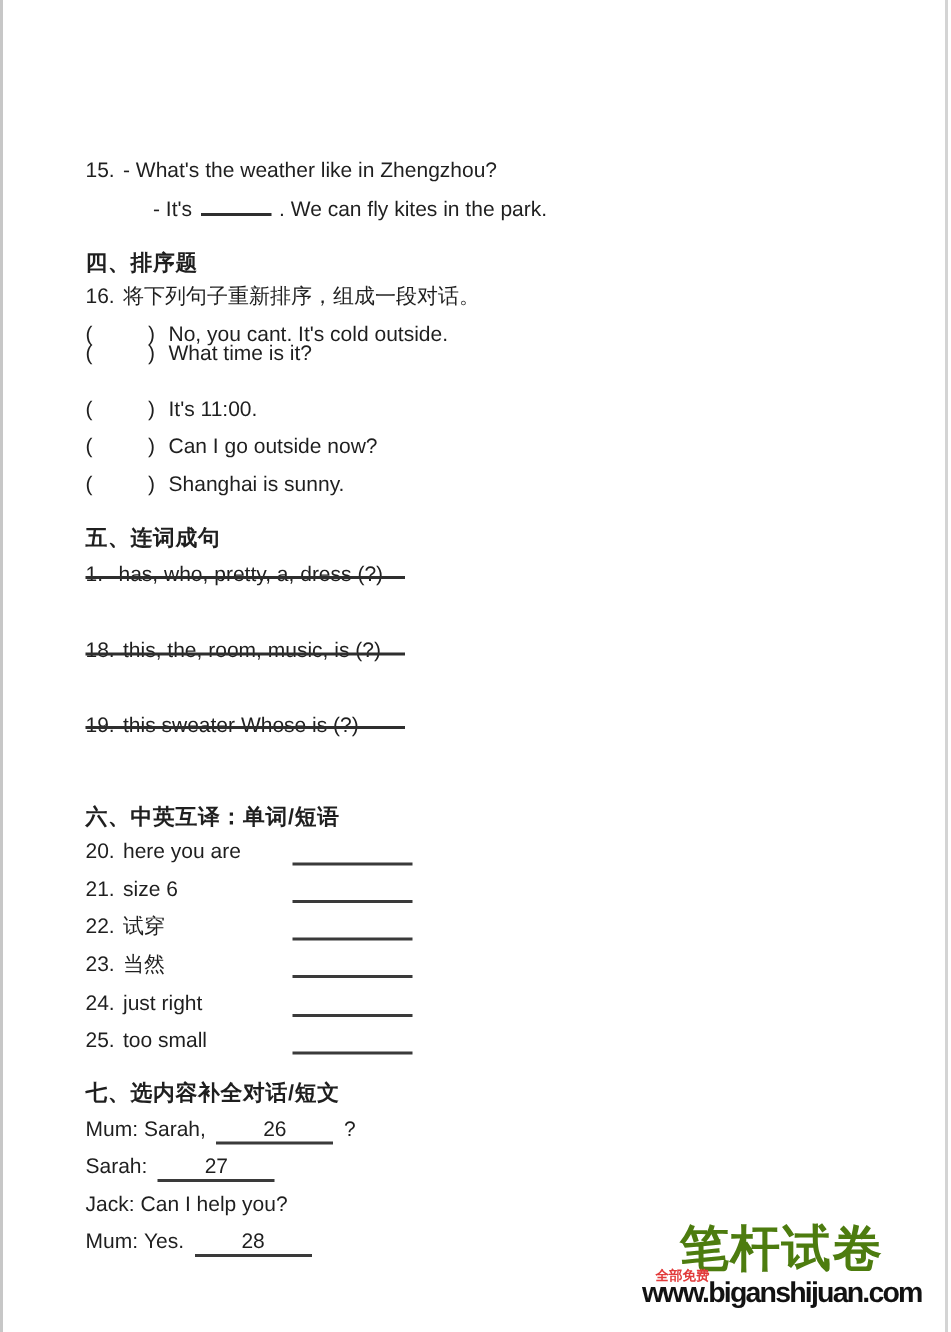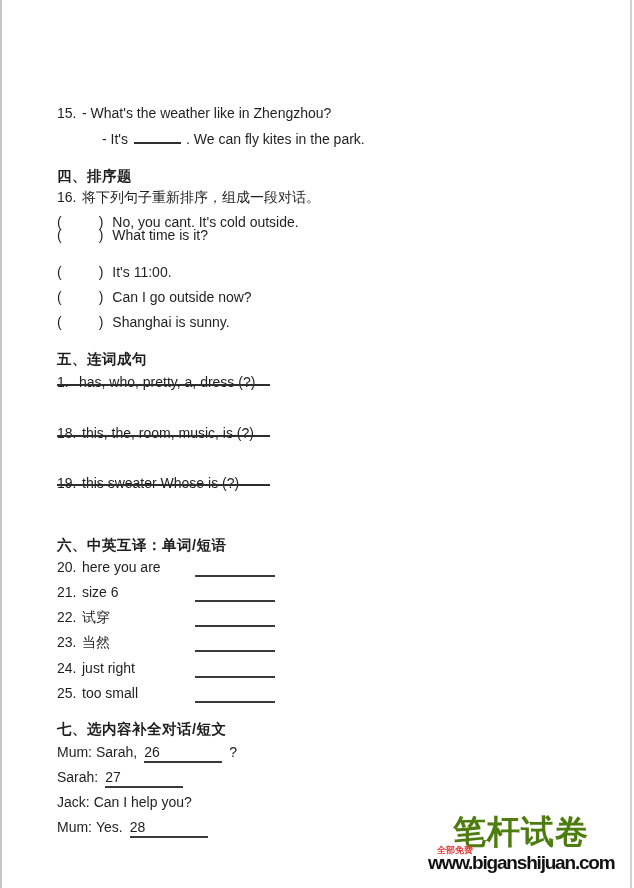--- a/index.html
+++ b/index.html
@@ -15,21 +15,21 @@
   .indent{left:102px;}
   .num{display:inline-block;min-width:25px;}
   .heading{font-weight:bold;font-size:14.5px;letter-spacing:.5px;}
   .paren-gap{display:inline-block;width:37px;}
   .paren-close{margin-right:9px;}
   .short-blank{display:inline-block;width:47px;height:12px;
     border-bottom:2px solid #2f2f2f;margin:0 5px 0 6px;}
   .rule{position:absolute;left:57px;width:213px;height:0;border-top:2px solid #2e2e2e;}
   .t-blank{position:absolute;left:138px;top:0;width:80px;height:16px;
     border-bottom:2px solid #3a3a3a;}
-  .d-blank{display:inline-block;width:78px;
+  .d-blank{display:inline-block;width:78px;text-align:center;
     border-bottom:2px solid #3a3a3a;margin:0 7px;}
   .sp{margin-left:4px;}
   .wm-brand{position:absolute;left:453px;top:813px;font-size:33px;line-height:38px;
     font-weight:900;letter-spacing:1px;}
   .wm-tag{position:absolute;left:437px;top:845px;font-size:9px;font-weight:bold;line-height:10px;}
   .wm-url{position:absolute;left:428px;top:852px;font-size:19px;font-weight:700;
     letter-spacing:-1.2px;font-family:Liberation Sans, sans-serif;color:#121212;}
 </style>
 </head>
 <body>

